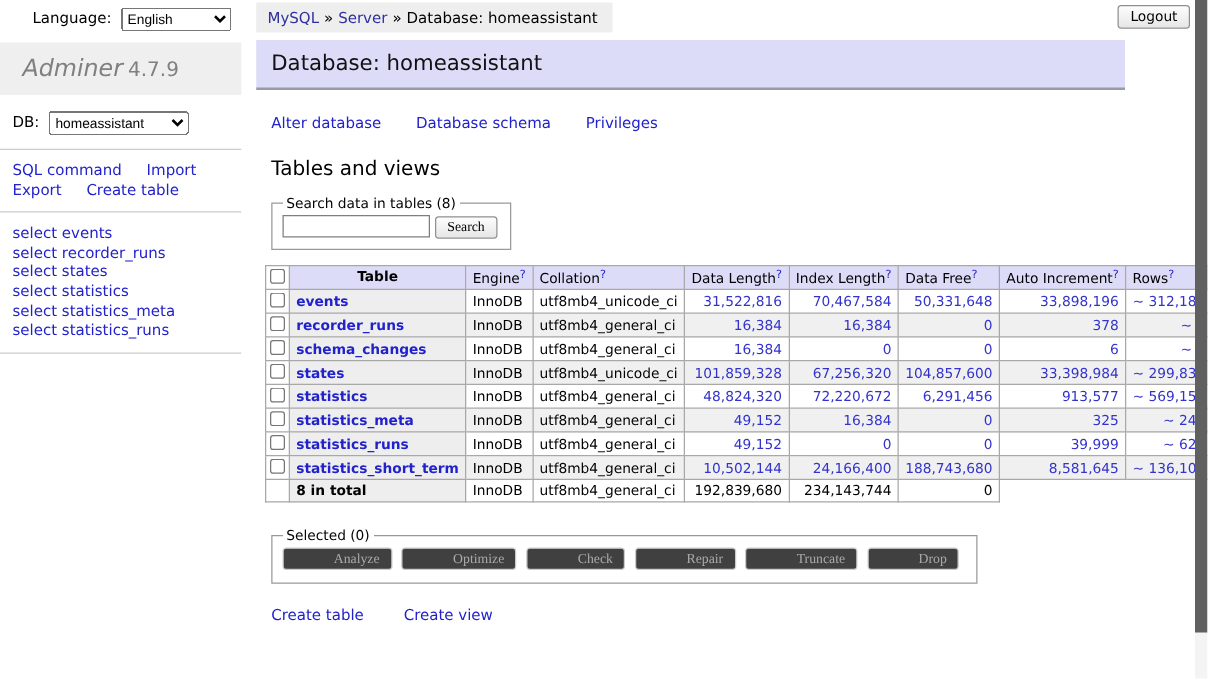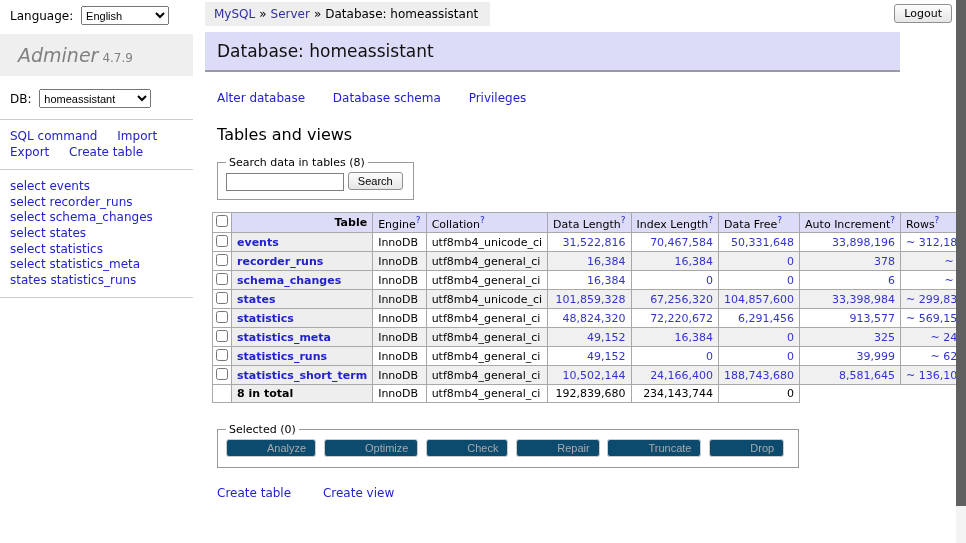--- a/index.html
+++ b/index.html
@@ -7,27 +7,27 @@
   body {
     width:966px; height:543px; overflow:hidden; position:relative;
     background:#fff; color:#000;
     font-family:"DejaVu Sans","Liberation Sans",sans-serif;
     font-size:12px;
   }
   a { color:#2222cc; text-decoration:none; cursor:pointer; }
 
   
   #sidebar { position:absolute; left:0; top:0; width:193px; }
-  .lang-row { padding:6px 0 4px 10px; white-space:nowrap; }
+  .lang-row { padding:6px 0 4px 26px; white-space:nowrap; }
   .lang-row select { width:88px; font-size:11px; height:19px; }
   h1.app-title {
     margin:5px 0 0; background:#efefef; padding:10px 0 10px 18px;
     font-size:19px; font-weight:normal; font-style:italic; color:#808080;
   }
-  h1.app-title .version { font-size:12px; font-style:normal; color:#808080; margin-left:4px; }
+  h1.app-title .version { font-size:16px; font-style:normal; color:#808080; margin-left:4px; }
   .db-row { padding:13px 0 11px 10px; border-bottom:1px solid #ccc; white-space:nowrap; }
   .db-row select { width:112px; font-size:11px; height:19px; margin-left:4px; }
   .sidebar-actions { padding:9px 14px 9px 10px; border-bottom:1px solid #ccc; line-height:1.3; }
   .sidebar-actions a { margin-right:16px; }
   .table-links { padding:9px 0 9px 10px; border-bottom:1px solid #ccc; }
   .table-links a { display:block; line-height:1.3; }
 
   
   .breadcrumb {
     display:inline-block; background:#eeeeee; padding:5px 12px 5px 9px;
@@ -53,31 +53,31 @@
   h3.section-title { font-size:16px; font-weight:normal; margin:20px 0 0 12px; color:#000; }
 
   fieldset {
     display:inline-block; border:1px solid #999; margin:12px 0 0 12px;
     padding:3px 10px 8px 8px;
   }
   legend { font-size:11px; padding:0 3px; }
   .search-input { width:118px; height:18px; border:1px solid #7f7f7f; font-size:11px; padding:1px 3px; font-family:inherit; }
   .btn {
     font-size:11px; padding:2px 9px; border:1px solid #8f8f8f; border-radius:3px;
-    background:linear-gradient(#fdfdfd,#e6e6e6); color:#000; cursor:pointer; font-family:Liberation Sans, sans-serif;text-align:right;
-  }
-  .btn:disabled { color:#aaa; background:#0c4a6e; border-color:#ccc; cursor:default;padding-left:40px; }
+    background:linear-gradient(#fdfdfd,#e6e6e6); color:#000; cursor:pointer; font-family:Liberation Serif, serif;text-align:right;
+  }
+  .btn:disabled { color:#aaa; background:#404040; border-color:#ccc; cursor:default;padding-left:40px; }
 
   
   table.db-tables { border-collapse:collapse; margin:12px 0 0 7px; font-size:11px; }
   .db-tables th, .db-tables td {
     border:1px solid #a8a8a8; padding:2px 5px; white-space:nowrap; height:17px;
   }
   .db-tables thead th, .db-tables thead td { background:#dcdcf8; font-weight:normal; text-align:left; }
-  .db-tables thead .col-table { font-weight:bold; text-align:right; width:118px;margin-left:20px; }
+  .db-tables thead .col-table { font-weight:bold; text-align:center; width:118px;margin-left:20px; }
   .db-tables sup { color:#2222cc; font-size:9px; }
   .db-tables tbody th { background:#eeeeee; text-align:left; }
   .db-tables tbody tr:nth-child(even) td { background:#f0f0f0; }
   .db-tables td.check, .db-tables th.check { background:#fff !important; width:18px; text-align:center; padding:1px 2px; }
   .db-tables .name a { font-weight:bold; }
   .db-tables td.num { text-align:right; color:#3333cc; }
   .db-tables .col-engine { width:46px; } .db-tables .col-collation { width:102px; }
   .db-tables .col-dlen { width:72px;text-align:right; } .db-tables .col-ilen { width:76px; }
   .db-tables .col-dfree { width:66px;margin-left:42px; } .db-tables .col-ainc { width:80px; }
   .db-tables .col-rows { width:60px; }
@@ -126,25 +126,24 @@
   </div>
   <div class="sidebar-actions">
     <a>SQL command</a>
     <a>Import</a>
     <a>Export</a>
     <a>Create table</a>
   </div>
   <div class="table-links">
     <a>select events</a>
     <a>select recorder_runs</a>
-    <a>select schema_changes</a>
     <a>select states</a>
     <a>select statistics</a>
     <a>select statistics_meta</a>
-    <a>states statistics_runs</a>
+    <a>select statistics_runs</a>
   </div>
 </div>
 
 
 <div class="breadcrumb">
   <a>MySQL</a><span class="sep">»</span><a>Server</a><span class="sep">»</span><span>Database: homeassistant</span>
 </div>
 <button class="logout-btn">Logout</button>
 
 

